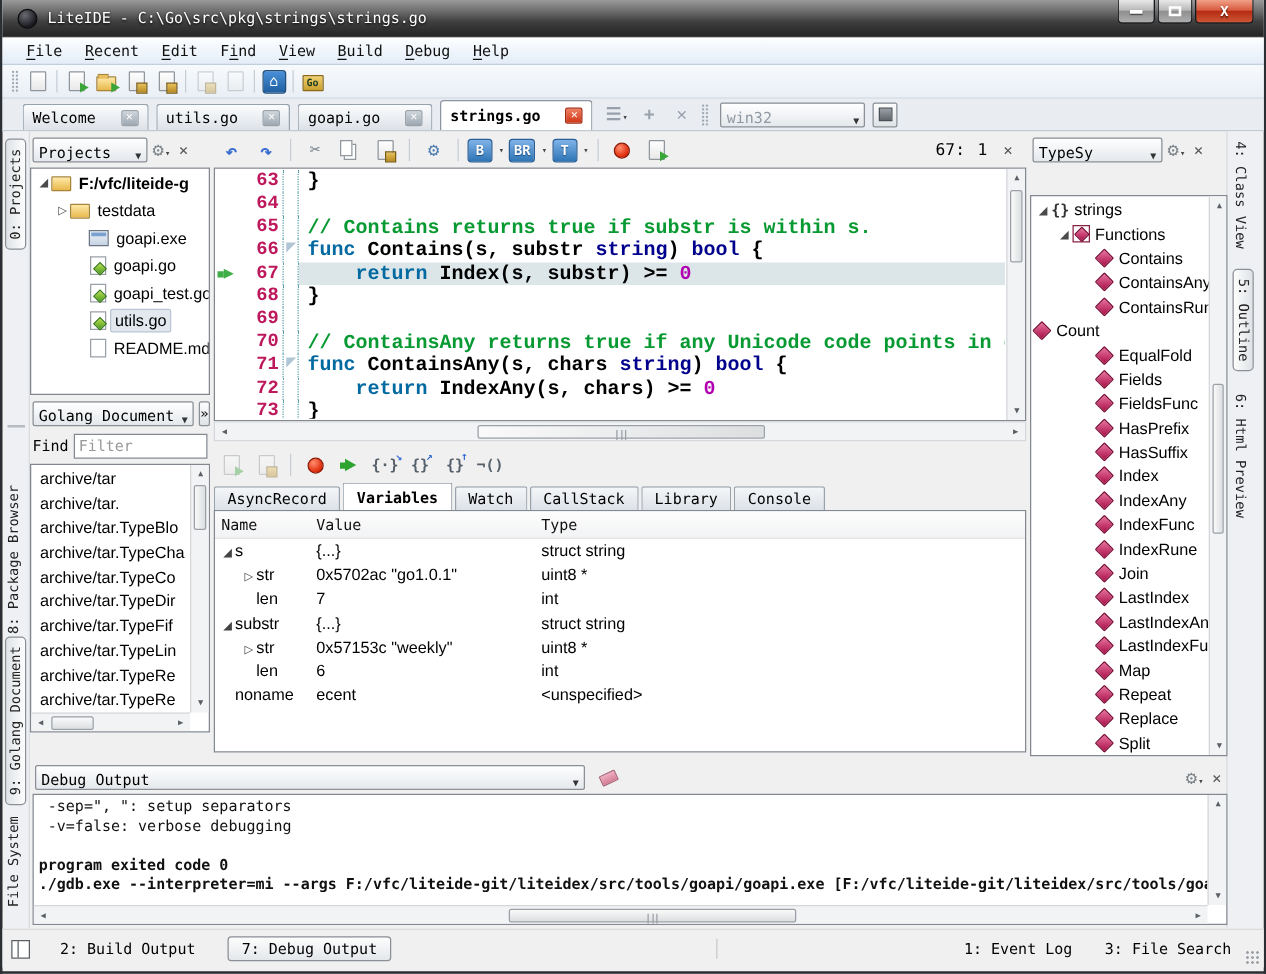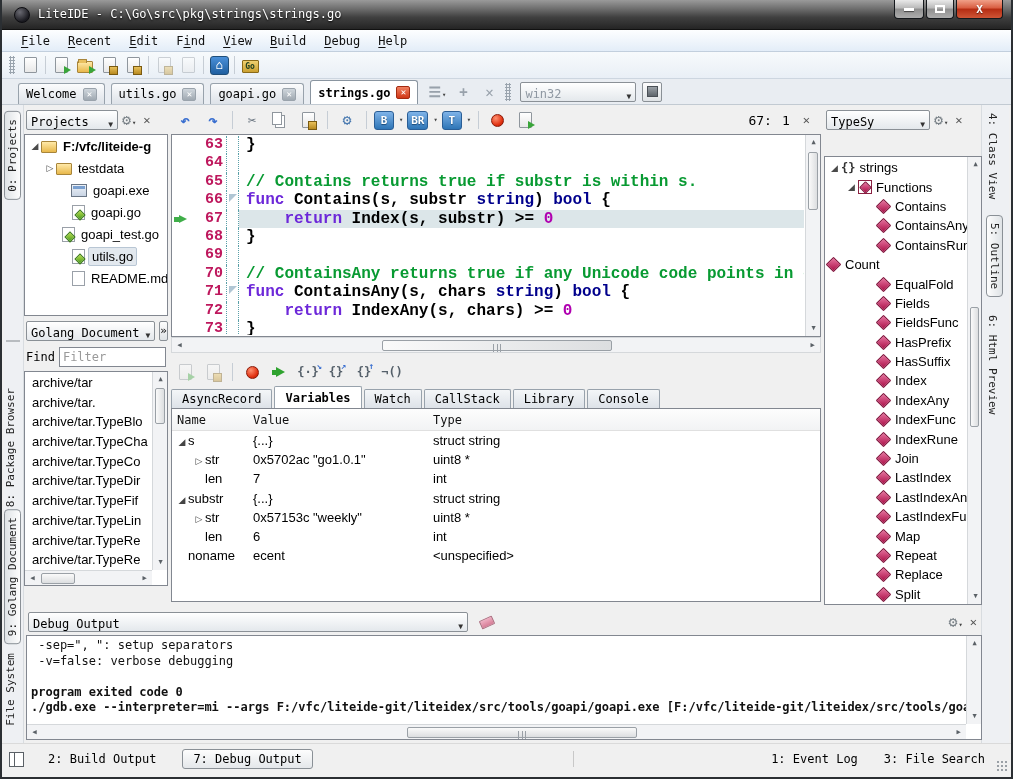--- a/index.html
+++ b/index.html
@@ -73,21 +73,21 @@
     background:radial-gradient(circle at 35% 30%,#ff9070,#e03010 65%,#a81c06); border:1px solid #8a1a08; }
   .arrow-green { width:0; height:0; border-left:9px solid #2fa32f; border-top:5px solid transparent;
     border-bottom:5px solid transparent; position:relative; }
   .arrow-green::before { content:""; position:absolute; left:-13px; top:-2.5px; width:5px; height:5px; background:#2fa32f; }
   .step-ic { color:#55606a; font-weight:bold; font-size:12px; position:relative; }
   .step-ic i { font-style:normal; color:#3a6fd0; font-size:9px; position:absolute; top:-4px; right:-3px; }
 
   
   .tabbar { position:absolute; top:79px; left:0; width:100%; height:26px; background:#e9edf2;
     border-bottom:1px solid #c2cad2; display:flex; align-items:flex-end; padding-left:16px; }
-  .tab { display:flex; align-items:center; gap:6px; height:21px; margin-right:6px; padding:0 7px;
+  .tab { display:flex; align-items:center; gap:20px; height:21px; margin-right:6px; padding:0 7px;
     border:1px solid #98a2ac; border-bottom:none; border-radius:3px 3px 0 0; font-size:12px;
     background:linear-gradient(180deg,#fbfcfd,#dde2e8); }
   .tab.active { height:24px; background:#fff; border-color:#8a95a0; font-weight:bold; }
   .tab-close { width:14px; height:13px; border-radius:2px; border:1px solid #9aa3ac; color:#fff;
     background:linear-gradient(180deg,#cfd6dc,#9fa8b1); font-size:9px; line-height:11px; text-align:center;
     font-weight:bold; }
   .tab.active .tab-close { background:linear-gradient(180deg,#f08060,#d03616); border-color:#a32a10; }
   .tab-aux { display:flex; align-items:center; height:100%; color:#8f98a2; }
   .aux-btn { width:26px; text-align:center; font-size:14px; font-weight:bold; color:#98a1ab; }
   .combo { height:20px; border:1px solid #8a9096; border-radius:2px; background:linear-gradient(180deg,#fff,#e4e8ec);
@@ -165,21 +165,21 @@
   
   .ed-box { left:169px; top:134px; width:650px; height:203px; }
   .ed-row { display:flex; height:18.4px; line-height:18.4px; font-family:"Liberation Mono",monospace;
     font-size:16px; font-weight:bold; white-space:pre; }
   .ed-arrowcol { width:16px; flex:none; position:relative; }
   .ed-num { width:34px; flex:none; text-align:right; color:#be185d; font-size:15px; }
   .ed-foldcol { width:13px; flex:none; border-left:1px dotted #5aa0a8; border-right:1px dotted #5aa0a8;
     margin-left:3px; position:relative; }
   .ed-code { flex:1; padding-left:7px; overflow:hidden; }
   .ed-row.cur .ed-code { background:#dce6e9; }
-  .tok-k { color:#6d28d9; } .tok-t { color:#00008c; } .tok-c { color:#089a32; }
+  .tok-k { color:#0369a1; } .tok-t { color:#00008c; } .tok-c { color:#089a32; }
   .tok-n { color:#b000b0; } .tok-p { color:#000; }
   .dbg-arrow { position:absolute; left:1px; top:5px; }
   .dbg-arrow i { display:block; width:0; height:0; border-left:8px solid #3fae49; border-top:4.5px solid transparent;
     border-bottom:4.5px solid transparent; position:absolute; left:5px; }
   .dbg-arrow b { display:block; width:5px; height:5px; background:#3fae49; position:absolute; top:2px; }
   .fold-mk { position:absolute; left:2px; top:3px; width:0; height:0;
     border-left:8px solid #b0c6d4; border-bottom:8px solid transparent; }
   .ed-hscroll { position:absolute; left:169px; top:337px; width:650px; height:16px; background:#f2f3f5;
     border:1px solid #d5d8db; }
 
@@ -375,21 +375,21 @@
       <div class="tree-row" style="padding-left: 34px;">
         <span class="exp"></span>
         <span class="fi fi-exe"></span>
         <span class="lbl">goapi.exe</span>
       </div>
       <div class="tree-row" style="padding-left: 34px;">
         <span class="exp"></span>
         <span class="fi fi-gofile"></span>
         <span class="lbl">goapi.go</span>
       </div>
-      <div class="tree-row" style="padding-left: 24px;">
+      <div class="tree-row" style="padding-left: 34px;">
         <span class="exp"></span>
         <span class="fi fi-gofile"></span>
         <span class="lbl">goapi_test.go</span>
       </div>
       <div class="tree-row sel" style="padding-left: 34px;">
         <span class="exp"></span>
         <span class="fi fi-gofile"></span>
         <span class="lbl">utils.go</span>
       </div>
       <div class="tree-row" style="padding-left: 34px;">

